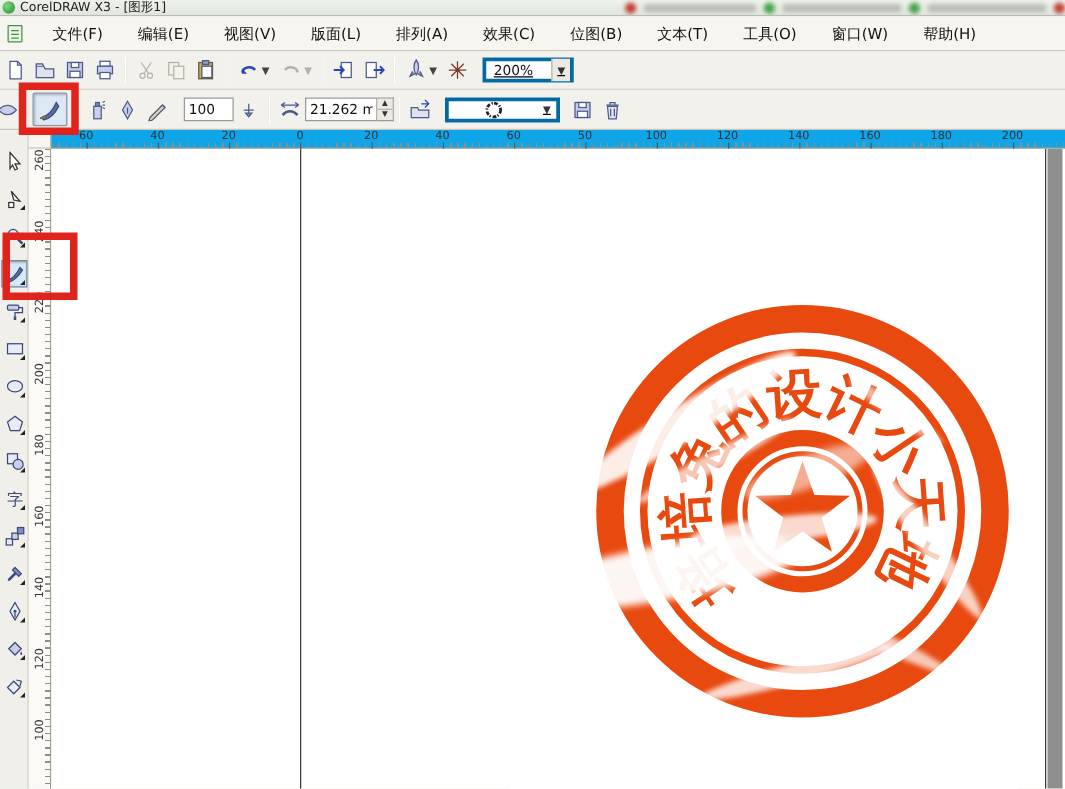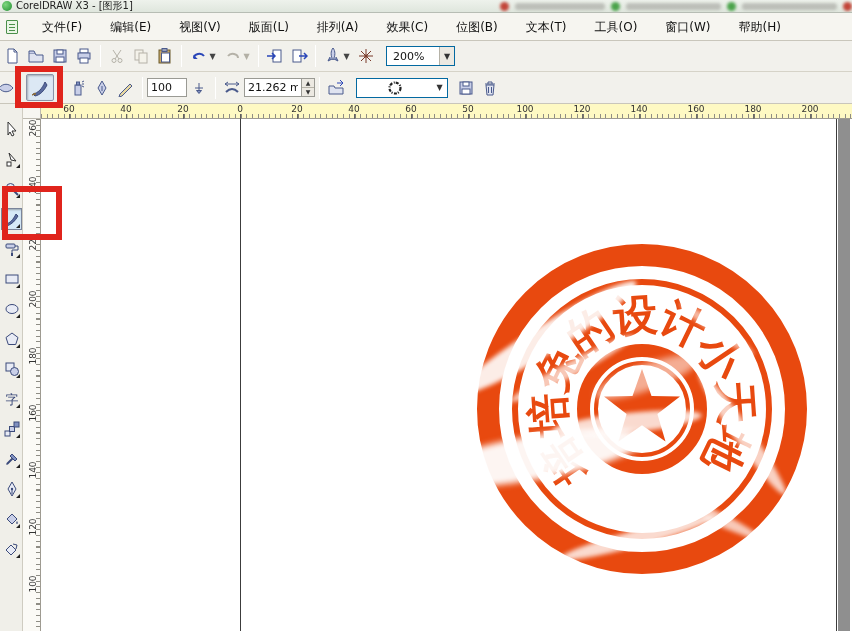--- a/index.html
+++ b/index.html
@@ -34,22 +34,22 @@
     background:#f2f1ec; border-bottom:1px solid #d6d3c8; display:flex; align-items:center; }
   .propbar { position:absolute; left:0; top:72px; width:852px; height:32px;
     background:#f2f1ec; border-bottom:1px solid #c9c6bb; display:flex; align-items:center; }
   .tbtn { width:24px; height:24px; display:flex; align-items:center; justify-content:center;
     border:1px solid transparent; border-radius:2px; }
   .tbtn.pressed { border:1px solid #8a94a8; background:#dce8f4;
     box-shadow:inset 1px 1px 2px rgba(0,0,0,.25); }
   .sep { width:1px; height:22px; background:#cfccc1; border-right:1px solid #fff; margin:0 4px; }
   .dd-arrow { font-size:8px; color:#444; margin-left:1px; }
   .dd-arrow.gray { color:#b3b0a5; }
-  .combo { display:flex; align-items:center; background:#fff; border:1px solid #0369a1;
-    height:20px; margin-left:8px; }
+  .combo { display:flex; align-items:center; background:#fff; border:3px solid #0369a1;
+    height:20px; margin-left:8px;text-decoration:underline; }
   .combo .val { padding:0 6px; min-width:52px; font-size:11px; color:#111; }
   .combo .btn { width:15px; height:18px; background:#ece9e2; border-left:1px solid #b5b2a7;
     display:flex; align-items:center; justify-content:center; font-size:8px; color:#333; }
   .numbox { background:#fff; border:1px solid #9a9a94; height:19px; font-size:11px;
     padding:0 3px; color:#111; width:40px; font-family:"DejaVu Sans",sans-serif; }
   .numbox.wide { width:58px; }
   .spin { display:flex; flex-direction:column; width:13px; height:19px; border:1px solid #9a9a94;
     border-left:none; }
   .spin div { flex:1; background:#ece9e2; font-size:6px; line-height:8px; text-align:center; color:#333; }
   .spin div + div { border-top:1px solid #b5b2a7; }
@@ -60,21 +60,21 @@
   .tool { position:absolute; left:1px; width:21px; height:22px; display:flex;
     align-items:center; justify-content:center; border:1px solid transparent; }
   .tool.pressed { border:1px solid #7a849a; background:#d6e9f8;
     box-shadow:inset 1px 1px 2px rgba(0,0,0,.3); }
   .flyout::after { content:""; position:absolute; right:1px; bottom:1px;
     border-left:4px solid transparent; border-bottom:4px solid #222; }
 
   .corner { position:absolute; left:23px; top:104px; width:18px; height:15px;
     background:#f7f6f1; border-right:1px solid #bdbab0; border-bottom:1px solid #bdbab0; }
   .hruler { position:absolute; left:41px; top:104px; width:811px; height:15px;
-    background:#fef9c3; border-bottom:1px solid #9e9b91; }
+    background:#0ea5e9; border-bottom:1px solid #9e9b91; }
   .hruler .ticks { position:absolute; left:0; bottom:0; width:100%; height:4px;
     background:repeating-linear-gradient(to right,#8f8d85 0 1px,transparent 1px 5.7px); }
   .hlabel { position:absolute; top:0; transform:translateX(-50%); font-size:9px; color:#333; }
   .hlabel i { position:absolute; left:50%; top:10px; width:1px; height:9px; background:#555; }
   .vruler { position:absolute; left:23px; top:119px; width:18px; height:512px;
     background:#fbfaf6; border-right:1px solid #9e9b91; }
   .vruler .ticks { position:absolute; right:0; top:0; height:100%; width:4px;
     background:repeating-linear-gradient(to bottom,#8f8d85 0 1px,transparent 1px 5.7px); }
   .vlabel { position:absolute; left:1px; transform:translateY(-50%) rotate(-90deg);
     font-size:9px; color:#333; }

